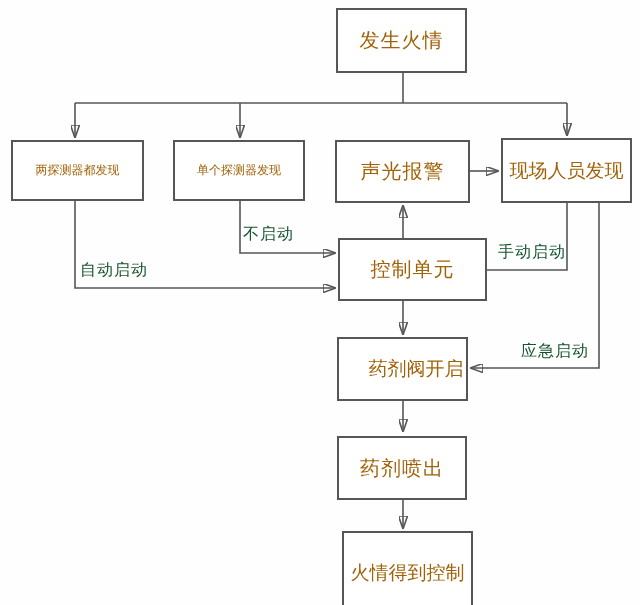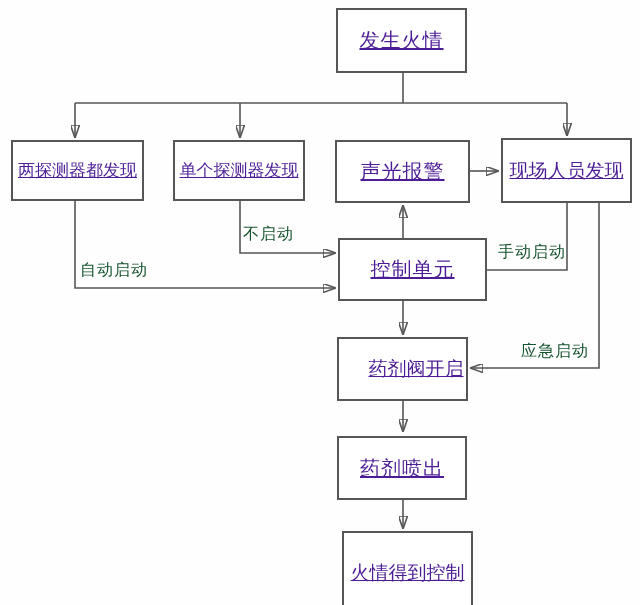--- a/index.html
+++ b/index.html
@@ -17,27 +17,26 @@
   }
   .node {
     position: absolute;
     box-sizing: border-box;
     border: 2px solid #565656;
     background: #ffffff;
     display: flex;
     align-items: center;
     justify-content: center;
     text-align: center;
-    color: #4c1d95;
+    color: #a16207;
     font-size: 20px;
     letter-spacing: 1px;
     white-space: nowrap;
-    text-decoration: underline;
   }
-  .node.small { font-size: 17px; letter-spacing: 0px; }
+  .node.small { font-size: 12px; letter-spacing: 0px; }
   .node.mid   { font-size: 19px; letter-spacing: 0px; text-align: right; }
   .edge-label {
     position: absolute;
     color: #14532d;
     font-size: 16px;
     letter-spacing: 1px;
     white-space: nowrap;
   }
   svg.connectors {
     position: absolute;

